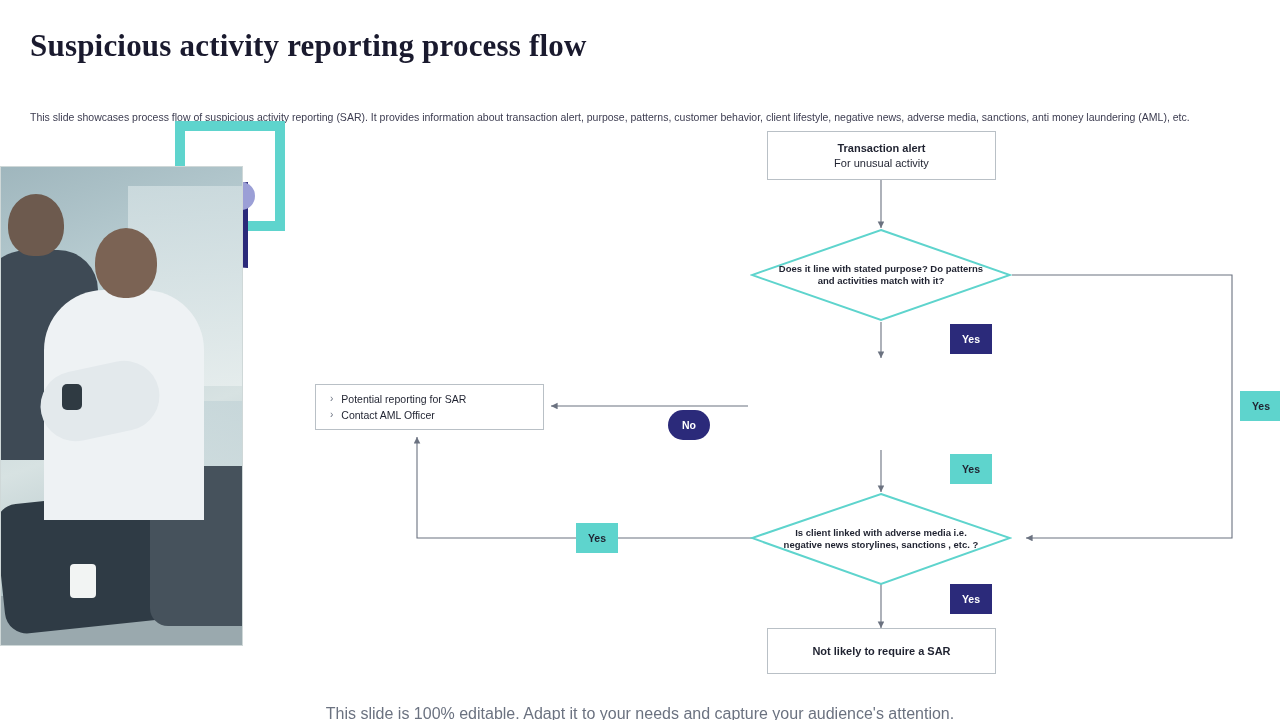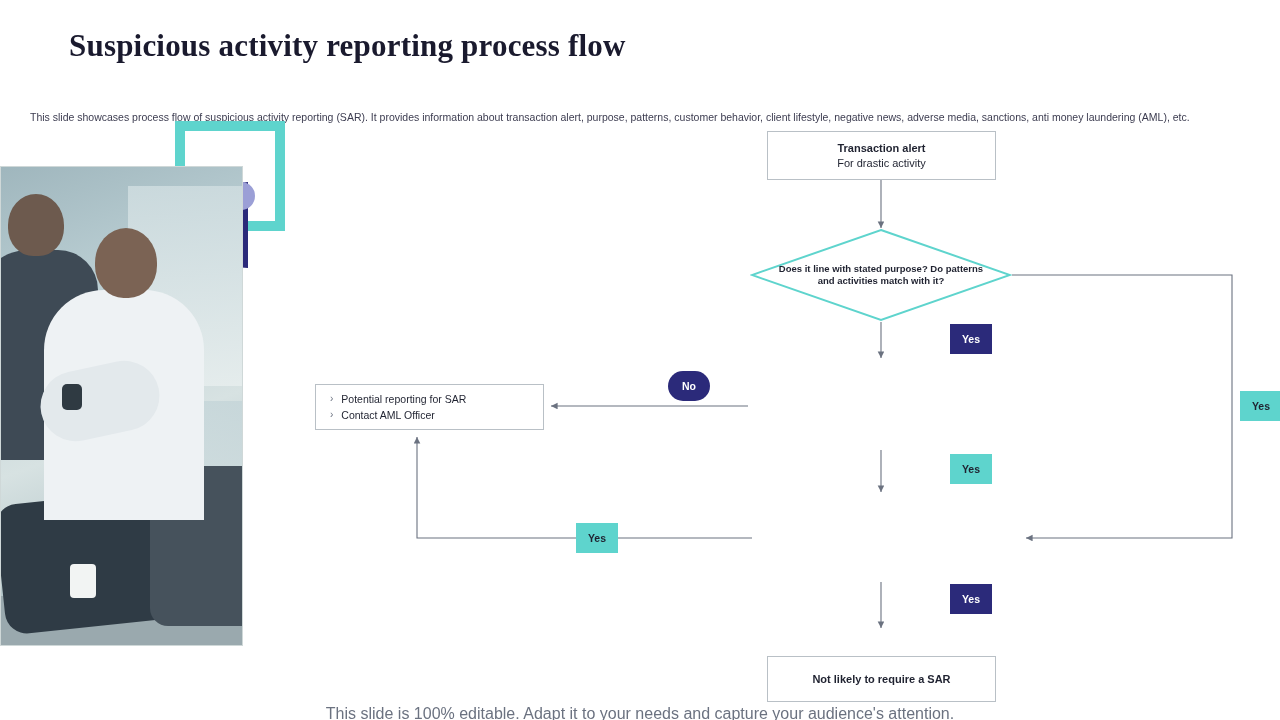--- a/index.html
+++ b/index.html
@@ -8,21 +8,20 @@
     width:1280px; height:720px; background:#ffffff;
     font-family:"Liberation Sans", sans-serif;
     position:relative; overflow:hidden;
   }
   
   .slide-title {
     position:absolute; left:30px; top:28px;
     font-family:"Liberation Serif", serif;
     font-size:31px; font-weight:700; color:#1a1a2e;
     letter-spacing:.2px;
-    margin-left:39px;
   }
   .slide-subtitle {
     position:absolute; left:30px; top:78px; width:1215px;
     font-size:10.5px; line-height:15px; color:#3c3c50;margin-top:32px;
   }
   
   .deco-square {
     position:absolute; left:175px; top:121px; width:110px; height:110px;
     border:10px solid #5ed4cd; background:transparent;
   }
@@ -158,49 +157,55 @@
     <path d="M1012 275 L1232 275 L1232 538 L1026 538" fill="none" stroke="#6b7280" stroke-width="1.1" marker-end="url(#ah)"></path>
 
     <line x1="1014" y1="406" x2="1014" y2="406" stroke="#6b7280" stroke-width="1.1"></line>
     <line x1="748" y1="406" x2="551" y2="406" stroke="#6b7280" stroke-width="1.1" marker-end="url(#ah)"></line>
 
     <path d="M752 538 L417 538 L417 437" fill="none" stroke="#6b7280" stroke-width="1.1" marker-end="url(#ah)"></path>
   </svg>
 
   <div class="node-box" style="left:767px; top:131px; width:229px; height:49px;">
     <span class="b">Transaction alert</span>
-    <span>For drastic activity</span>
+    <span>For unusual activity</span>
   </div>
 
   <div class="decision" style="left:750px; top:228px; width:262px; height:94px;">
     <svg width="262" height="94">
       <polygon points="131,2 260,47 131,92 2,47" fill="#ffffff" stroke="#5ed4cd" stroke-width="2"></polygon>
     </svg>
     <div class="dtext">Does it line with stated purpose? Do patterns and activities match with it?</div>
   </div>
 
 
-
-  <div class="node-box" style="left:767px; top:656px; width:229px; height:46px;">
+  <div class="decision" style="left:750px; top:492px; width:262px; height:94px;">
+    <svg width="262" height="94">
+      <polygon points="131,2 260,46 131,92 2,46" fill="#ffffff" stroke="#5ed4cd" stroke-width="2"></polygon>
+    </svg>
+    <div class="dtext">Is client linked with adverse media i.e. negative news storylines, sanctions , etc. ?</div>
+  </div>
+
+  <div class="node-box" style="left:767px; top:628px; width:229px; height:46px;">
     <span class="b">Not likely  to require a SAR</span>
   </div>
 
   <div class="sar-box">
     <div class="sar-row">
       <span class="chev">›</span>
       <span>Potential reporting for SAR</span>
     </div>
     <div class="sar-row">
       <span class="chev">›</span>
       <span>Contact AML  Officer</span>
     </div>
   </div>
 
   <div class="tag navy" style="left:918px; top:324px;">Yes</div>
   <div class="tag teal" style="left:1208px; top:391px;">Yes</div>
-  <div class="tag navy" style="left:636px; top:371px;border-radius:15px;">No</div>
+  <div class="tag navy" style="left:636px; top:410px;border-radius:15px;">No</div>
   <div class="tag teal" style="left:918px; top:454px;">Yes</div>
   <div class="tag teal" style="left:544px; top:523px;">Yes</div>
   <div class="tag navy" style="left:918px; top:584px;">Yes</div>
 </div>
 
 <div class="footer-note">This slide is 100% editable. Adapt it to your needs and capture your audience's attention.</div>
 <div class="page-num">61</div>
 
 </body></html>

